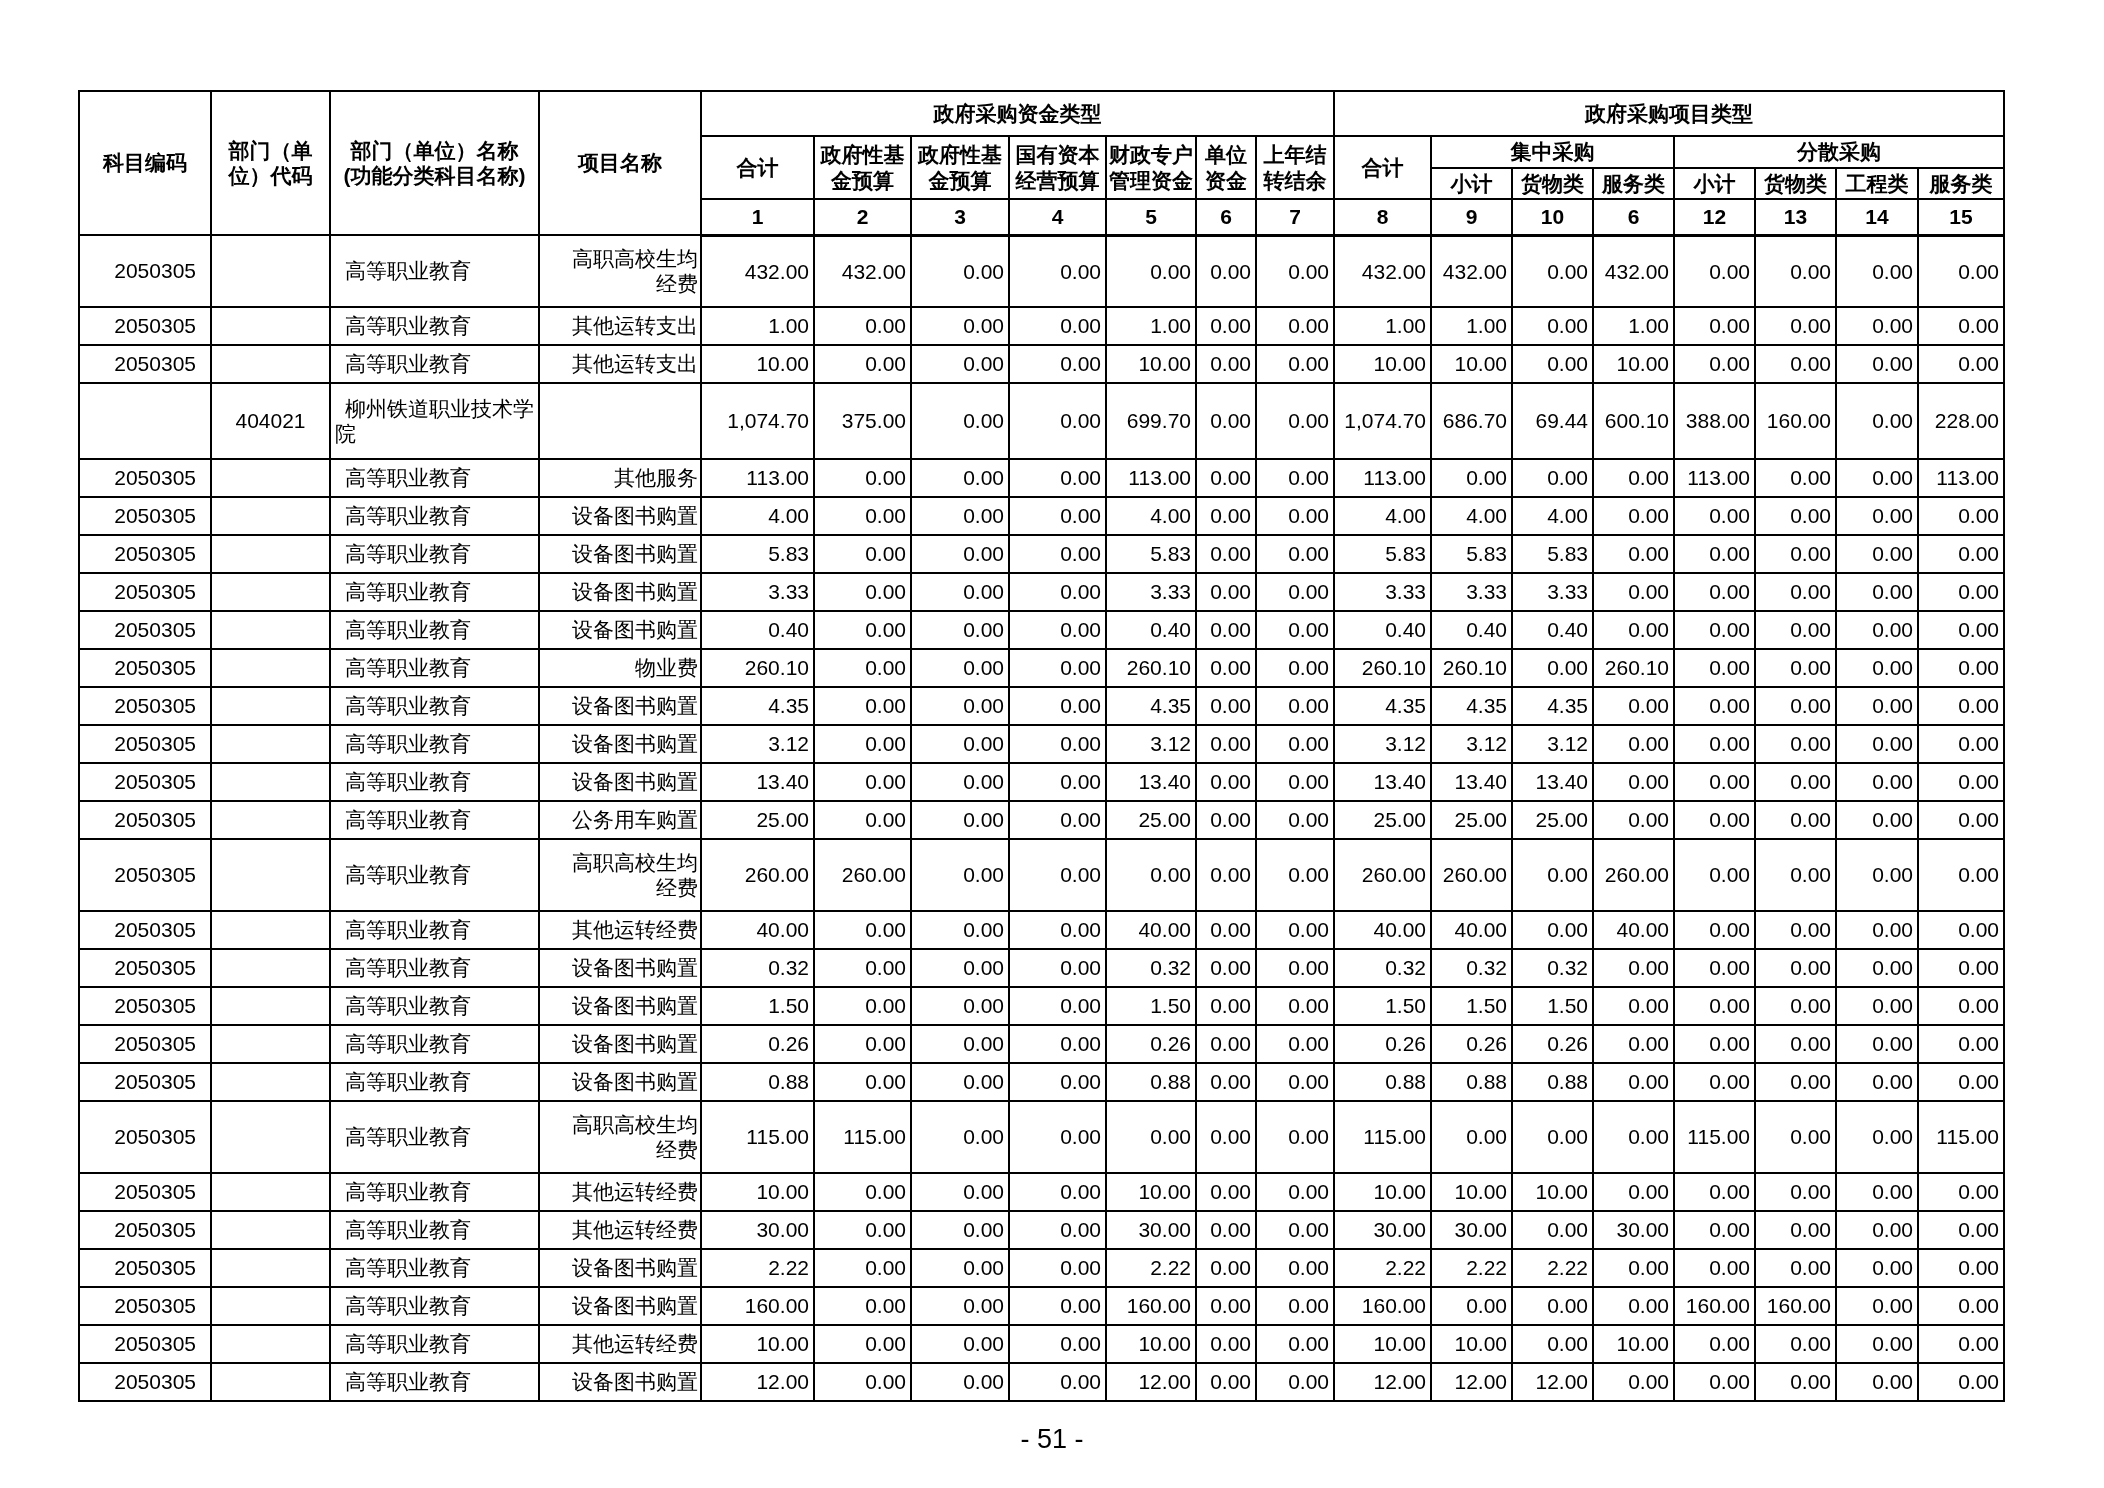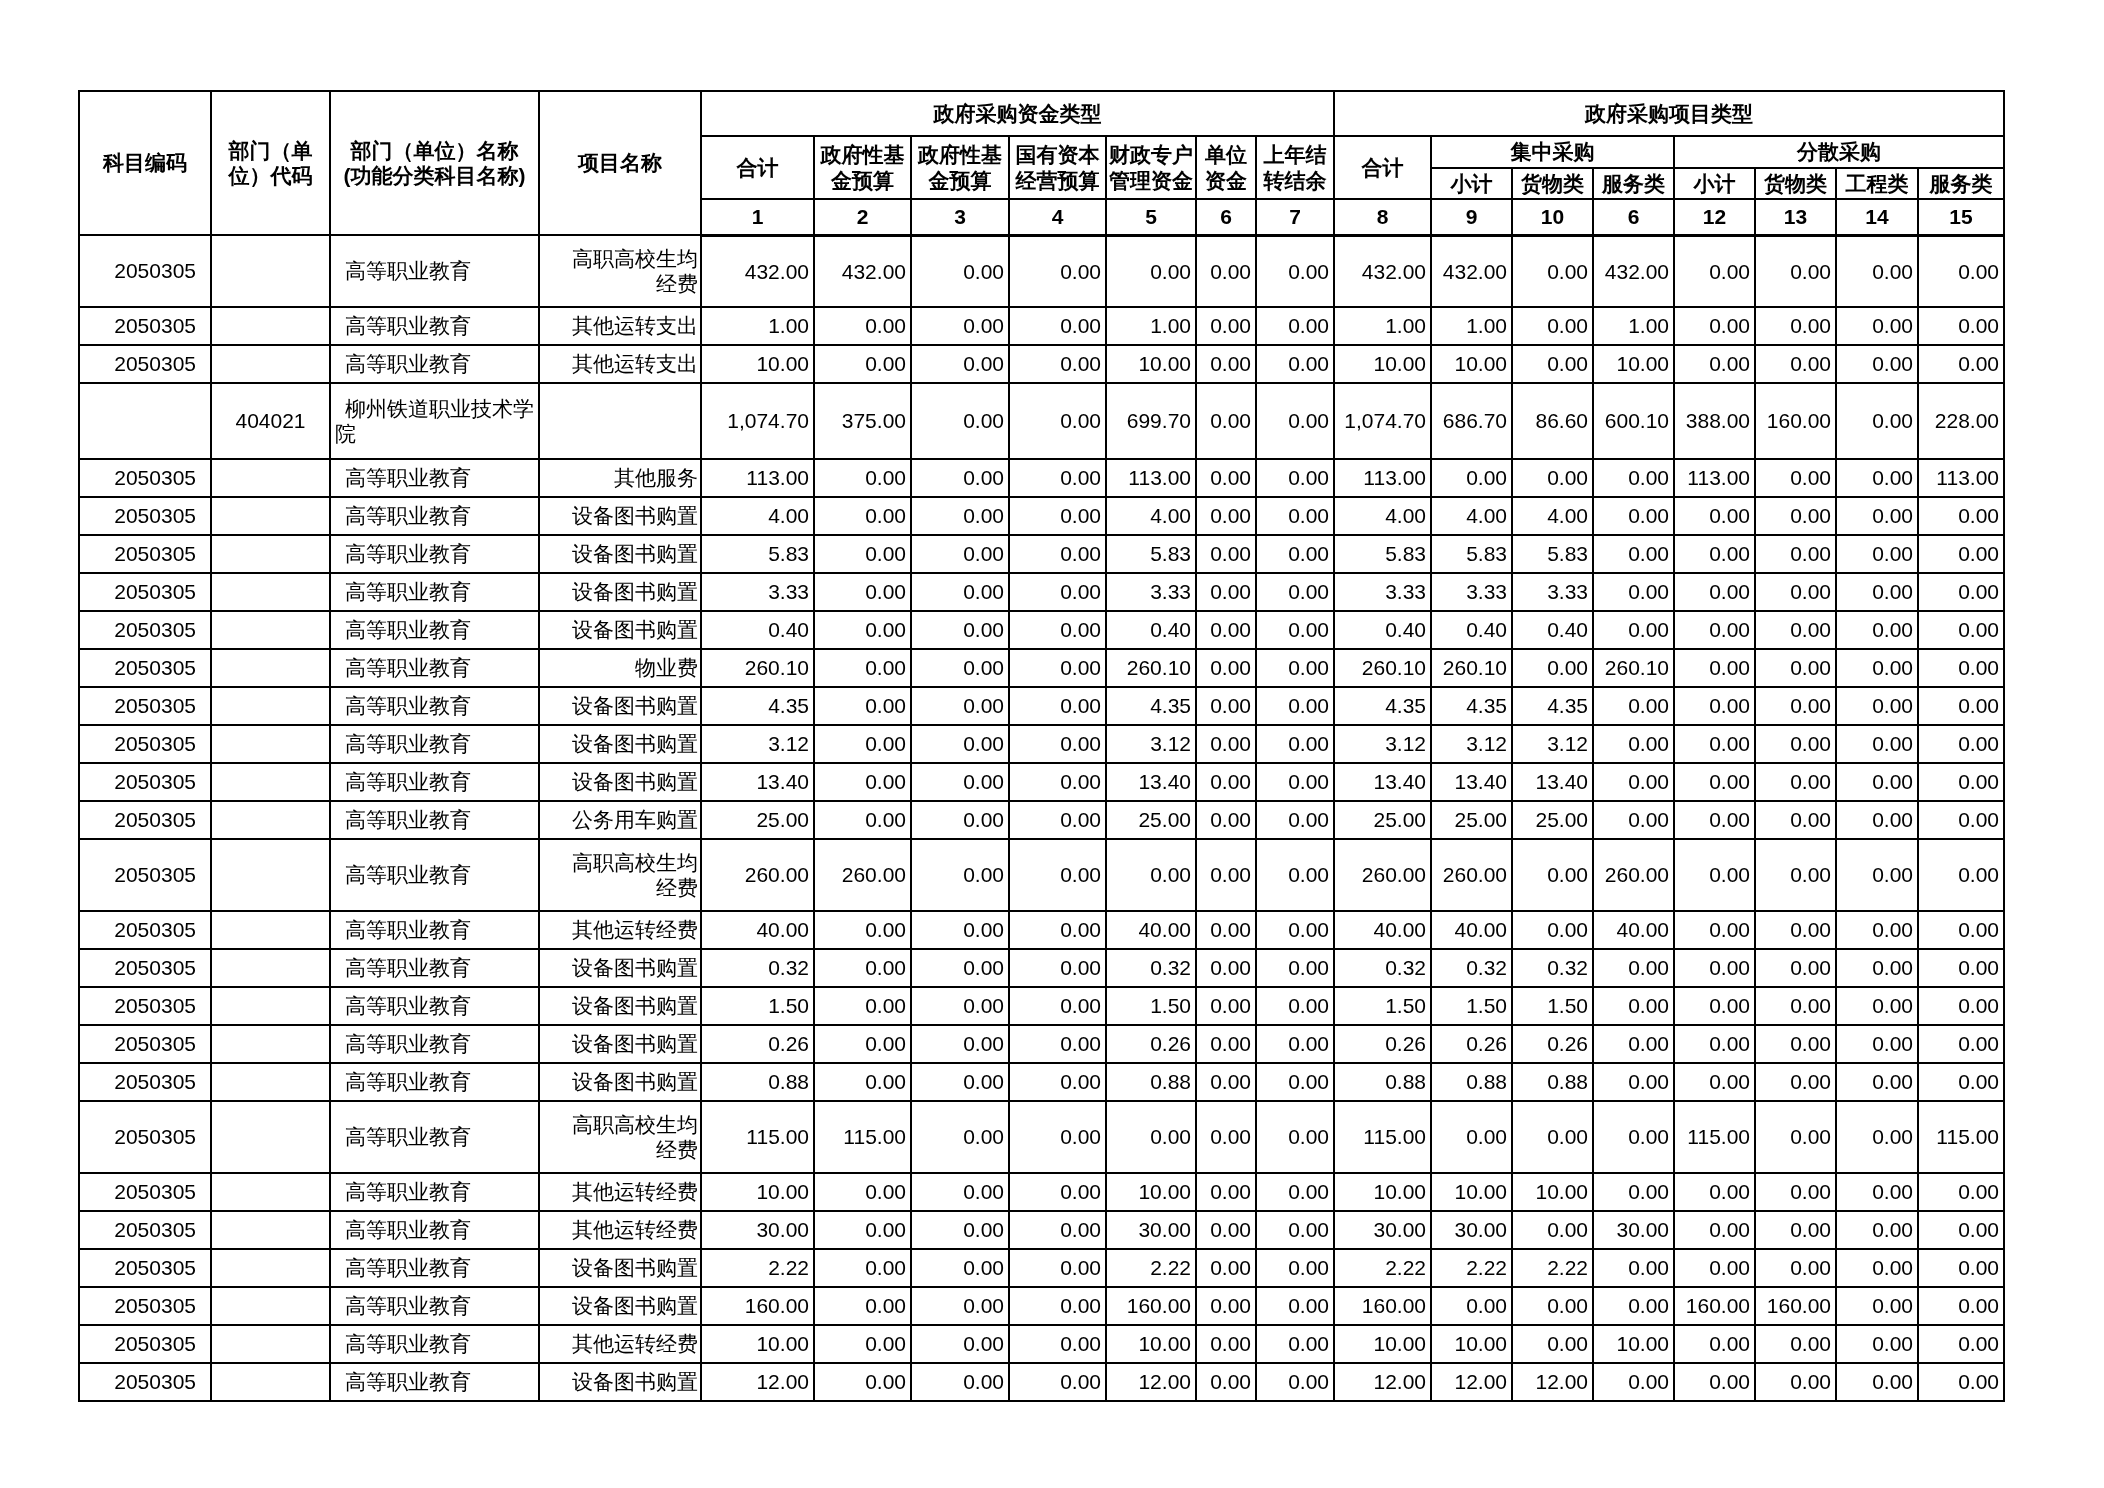--- a/index.html
+++ b/index.html
@@ -197,21 +197,21 @@
           <td class="td-proj"></td>
           <td class="td-num">1,074.70</td>
           <td class="td-num">375.00</td>
           <td class="td-num">0.00</td>
           <td class="td-num">0.00</td>
           <td class="td-num">699.70</td>
           <td class="td-num">0.00</td>
           <td class="td-num">0.00</td>
           <td class="td-num">1,074.70</td>
           <td class="td-num">686.70</td>
-          <td class="td-num">86.60</td>
+          <td class="td-num">69.44</td>
           <td class="td-num">600.10</td>
           <td class="td-num">388.00</td>
           <td class="td-num">160.00</td>
           <td class="td-num">0.00</td>
           <td class="td-num">228.00</td>
         </tr>
         <tr>
           <td class="td-code">2050305</td>
           <td class="td-dcode"></td>
           <td class="td-dname">高等职业教育</td>
@@ -690,14 +690,15 @@
           <td class="td-num">12.00</td>
           <td class="td-num">0.00</td>
           <td class="td-num">0.00</td>
           <td class="td-num">0.00</td>
           <td class="td-num">0.00</td>
           <td class="td-num">0.00</td>
         </tr>
       </tbody>
   </table>
 
+  <div class="page-number">- 51 -</div>
 
 </div>
 
 </body></html>

